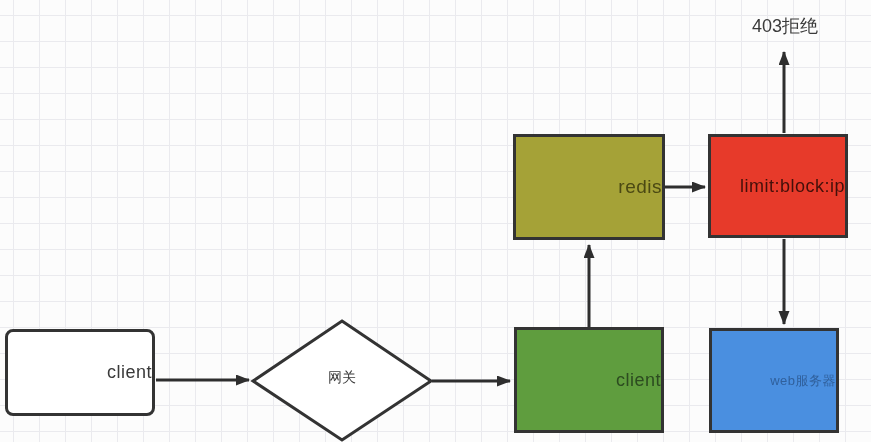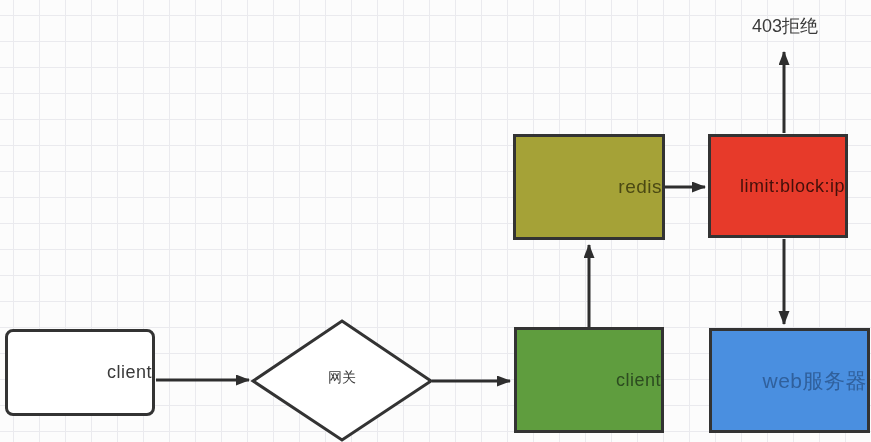--- a/index.html
+++ b/index.html
@@ -65,24 +65,24 @@
     background: var(--redis_fill, #a5a237);
     color: var(--redis_text, #4b4913);
     font-size: 19px;
   }
   .node-limit {
     left: 708px; top: 134px; width: 140px; height: 104px;
     background: var(--limit_fill, #e73a2a);
     color: var(--limit_text, #44100a);
   }
   .node-web {
-    left: 709px; top: 328px; width: 161px; height: 105px;
+    left: 709px; top: 328px; width: 130px; height: 105px;
     background: var(--web_fill, #4a8fe0);
     color: var(--web_text, #30609c);
-    font-size: 21px;
+    font-size: 13px;
   }
   .gateway-label {
     position: absolute;
     left: 282px; top: 369px; width: 120px;
     text-align: center;
     font-size: 14px;
     color: var(--dark_text, #333333);
     pointer-events: none;
   }
   .annotation-403 {

